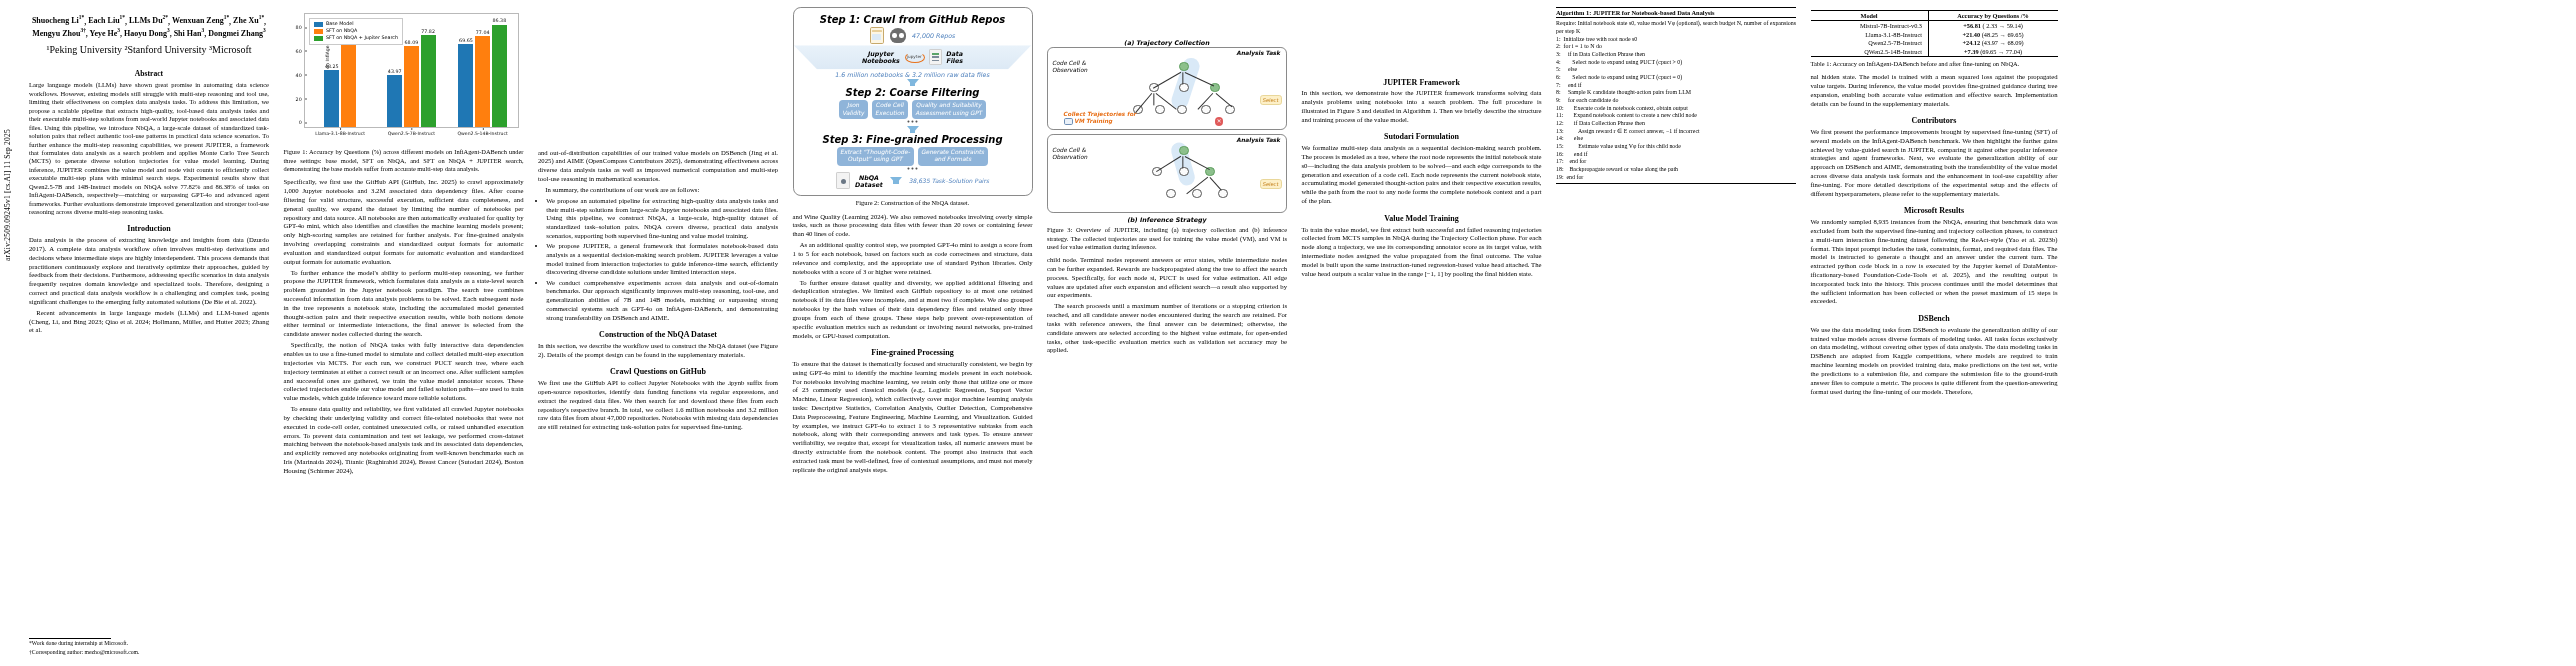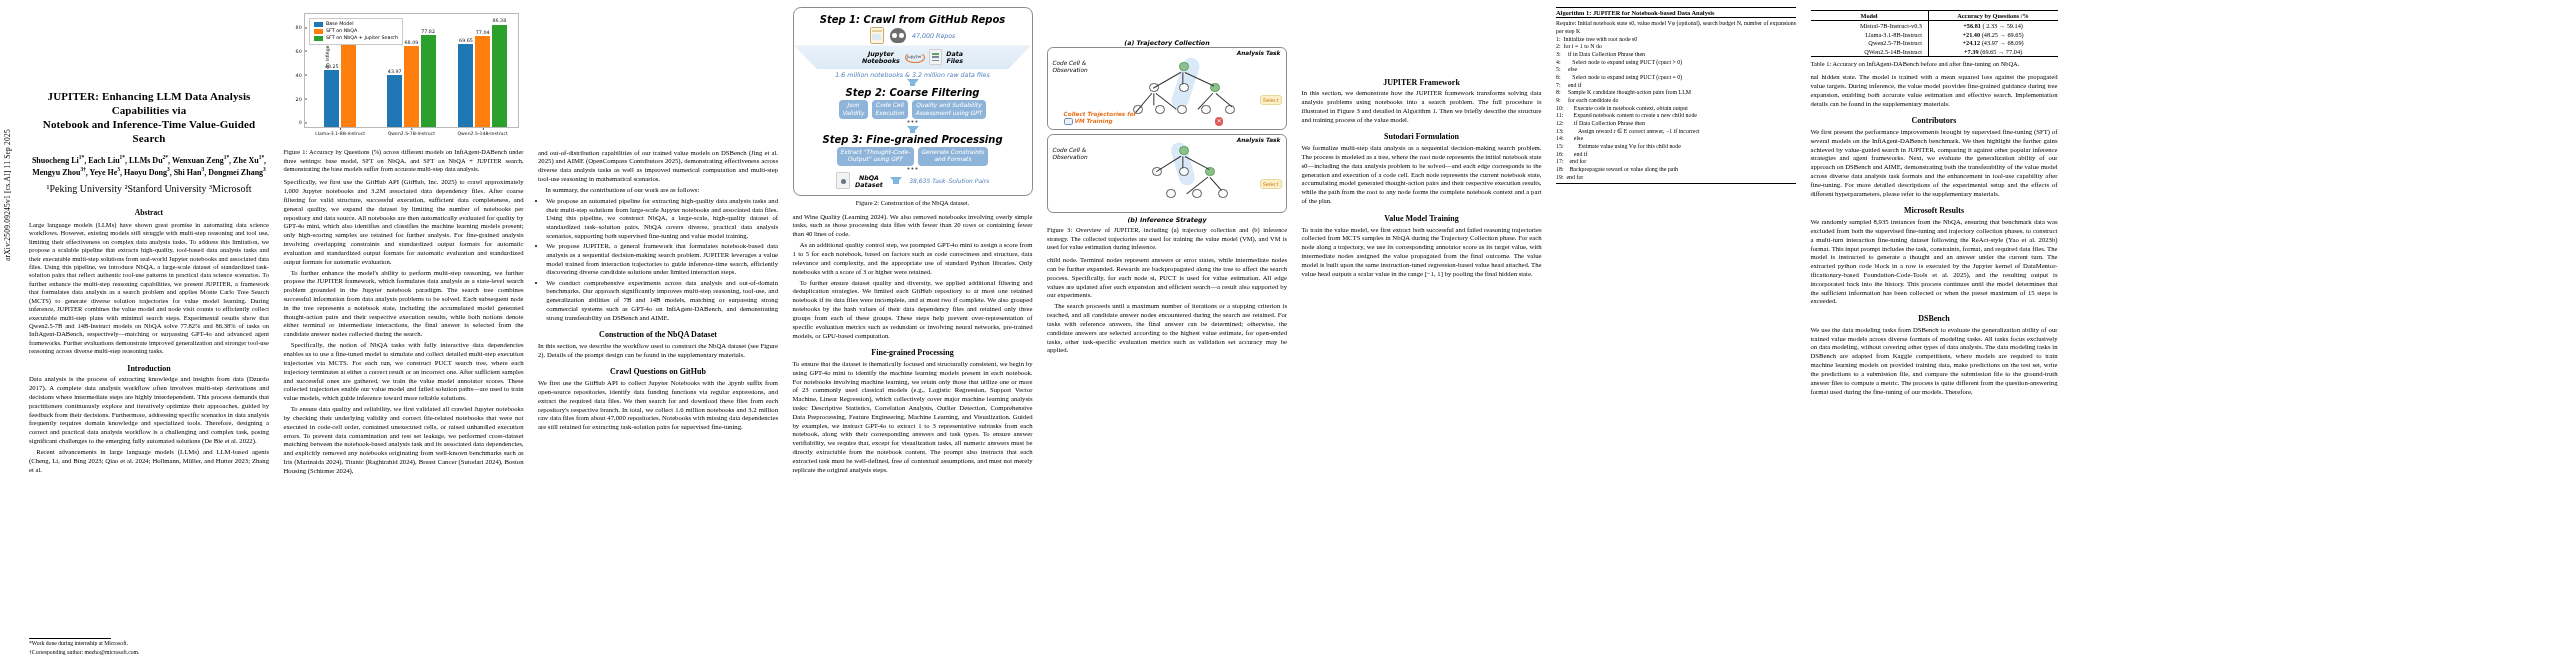--- a/index.html
+++ b/index.html
@@ -191,24 +191,20 @@
 <body>
 
 <div class="page">
 
   <div class="arxiv-stamp">arXiv:2509.09245v1 [cs.AI] 11 Sep 2025</div>
 
   <div class="cols">
 
     <div class="col">
 
-      <div class="title">
-        <span class="sc">JUPITER</span><span>: Enhancing LLM Data Analysis Capabilities via</span><br>
-        <span>Notebook and Inference-Time Value-Guided Search</span>
-      </div>
 
       <div class="authors">
         <span><span>Shuocheng Li</span><sup>1*</sup></span>,
         <span><span>Each Liu</span><sup>1*</sup></span>,
         <span><span>LLMs Du</span><sup>2*</sup></span>,
         <span><span>Wenxuan Zeng</span><sup>1*</sup></span>,
         <span><span>Zhe Xu</span><sup>1*</sup></span>,<br>
         <span><span>Mengyu Zhou</span><sup>3†</sup></span>,
         <span><span>Yeye He</span><sup>3</sup></span>,
         <span><span>Haoyu Dong</span><sup>3</sup></span>,

